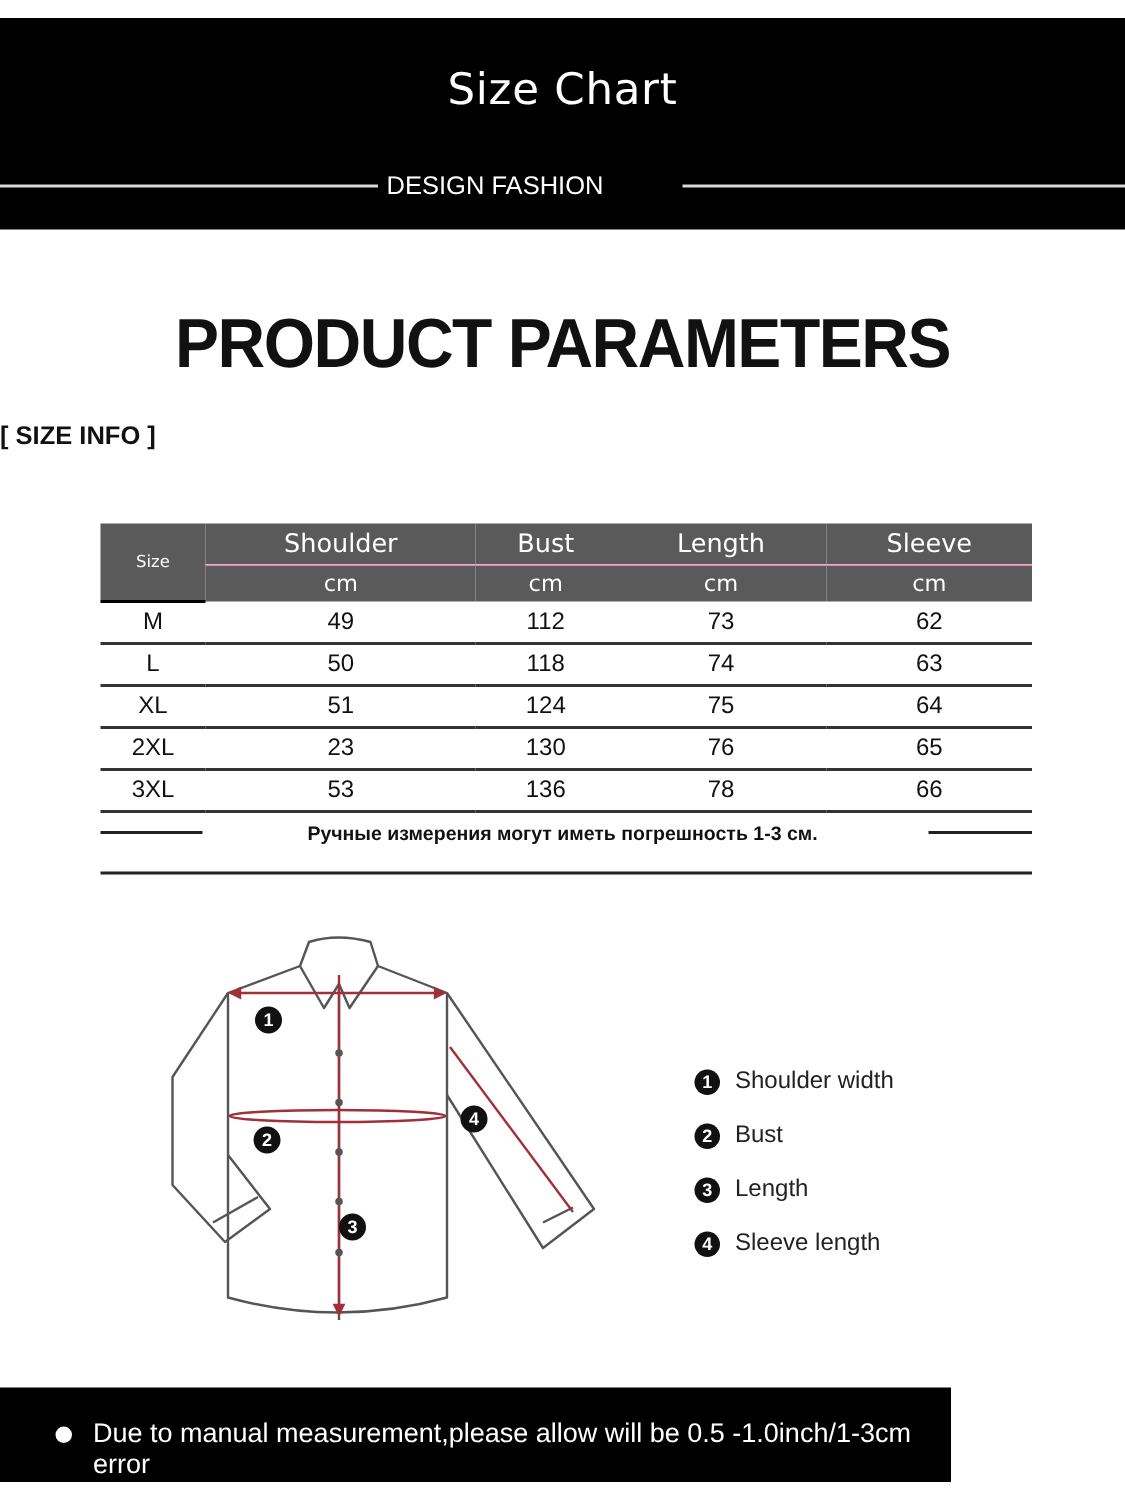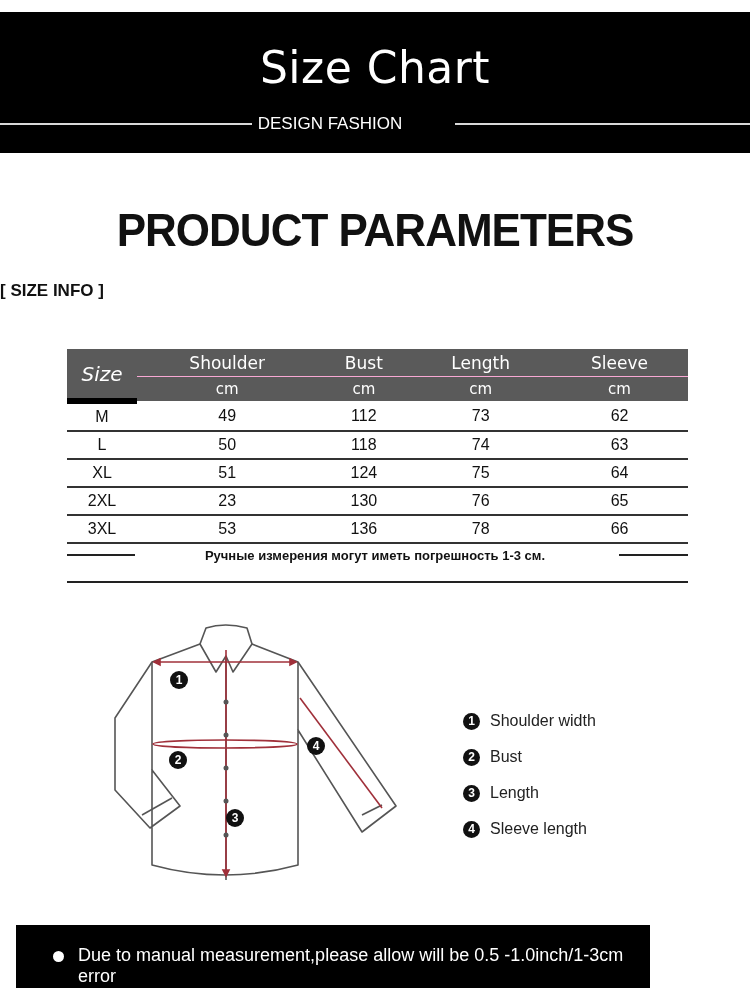--- a/index.html
+++ b/index.html
@@ -1,37 +1,37 @@
 <!DOCTYPE html>
 <html><head>
 <meta charset="utf-8">
 <style>
   html,body{margin:0;padding:0;background:#fff;}
   body{width:750px;height:1000px;position:relative;overflow:hidden;font-family:"Liberation Sans",sans-serif;color:#111;}
   .header{position:absolute;left:0;top:12px;width:750px;height:141px;background:#000;}
-  .header-title{position:absolute;left:0;width:750px;top:30px;text-align:center;color:#fff;font-size:44px;font-family:"DejaVu Sans",sans-serif;letter-spacing:0.5px;}
+  .header-title{position:absolute;left:0;width:750px;top:30px;text-align:center;color:#fff;font-size:29px;font-family:"DejaVu Sans",sans-serif;letter-spacing:0.5px;}
   .header-rule{position:absolute;top:111px;height:2px;background:#d8d8d8;}
   .header-sub{position:absolute;left:0;width:660px;top:102px;text-align:center;color:#fff;font-size:17px;}
   .header-sub span{background:#000;padding:0 6px;}
   .pp-title{position:absolute;left:0;width:750px;top:205px;text-align:center;font-size:44px;font-weight:bold;letter-spacing:-1px;transform:scaleY(1.05);font-family:"Liberation Sans",sans-serif;}
   .size-info{position:absolute;left:0;width:750px;top:281px;text-align:left;font-size:17px;font-weight:bold;}
   table.sz{position:absolute;left:67px;top:349px;width:621px;border-collapse:collapse;}
   table.sz th{background:#5a5a5a;color:#fff;font-weight:normal;font-family:"DejaVu Sans",sans-serif;}
   .hrow1 th{height:25px;font-size:17px;}
   .hrow2 th{height:22px;font-size:15px;}
   .hrow1 th.colh{border-bottom:1px solid #f9a8d4;}
-  th.sizeh{font-size:20px;border-bottom:6px solid #000000;font-style:italic;}
+  th.sizeh{font-size:11px;border-bottom:2px solid #000000;}
   table.sz td{height:24px;text-align:center;font-size:16px;border-bottom:2px solid #333;}
   .note-line{position:absolute;height:2px;background:#222;}
   .note-text{position:absolute;left:0;width:750px;top:548px;text-align:center;font-size:13px;font-weight:bold;}
   .shirt{position:absolute;left:100px;top:610px;width:320px;height:280px;}
   .legend{position:absolute;left:463px;top:703px;}
   .legend-item{height:36px;display:flex;align-items:center;font-size:16px;color:#222;}
   .num{display:inline-block;width:17px;height:17px;border-radius:50%;background:#111;color:#fff;font-size:12px;font-weight:bold;text-align:center;line-height:17px;margin-right:10px;}
-  .footer{position:absolute;left:16px;top:925px;width:634px;height:63px;background:#000;color:#fff;}
+  .footer{position:absolute;left:0;top:925px;width:634px;height:63px;background:#000;color:#fff;}
   .footer-dot{position:absolute;left:37px;top:26px;width:11px;height:11px;border-radius:50%;background:#fff;}
   .footer-text{position:absolute;left:62px;top:20px;font-size:18px;}
 </style>
 </head>
 <body>
 
 <div class="header">
   <div class="header-title">Size Chart</div>
   <div class="header-rule" style="left:0;width:290px;"></div>
   <div class="header-rule" style="left:455px;width:295px;"></div>

